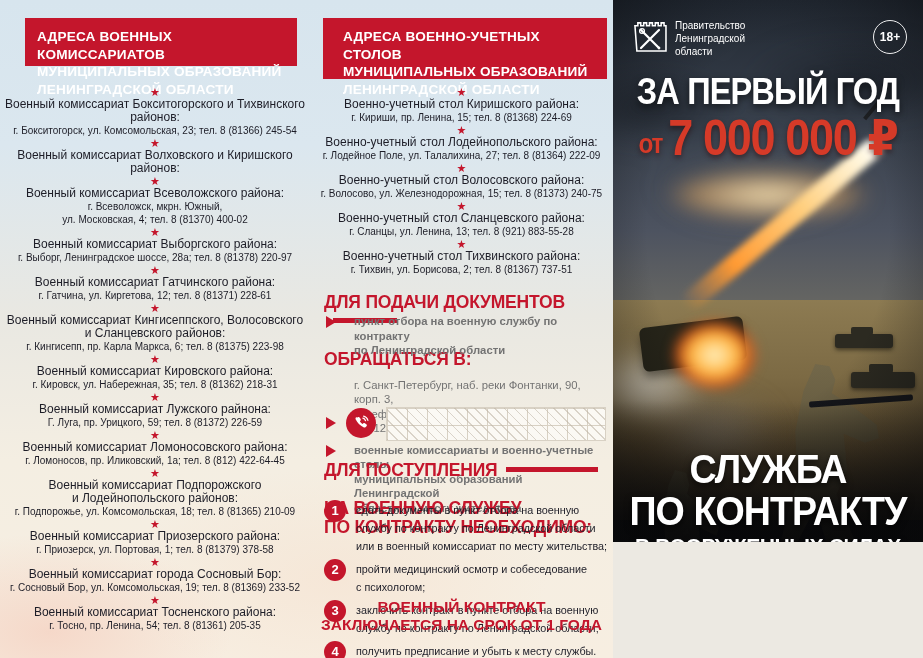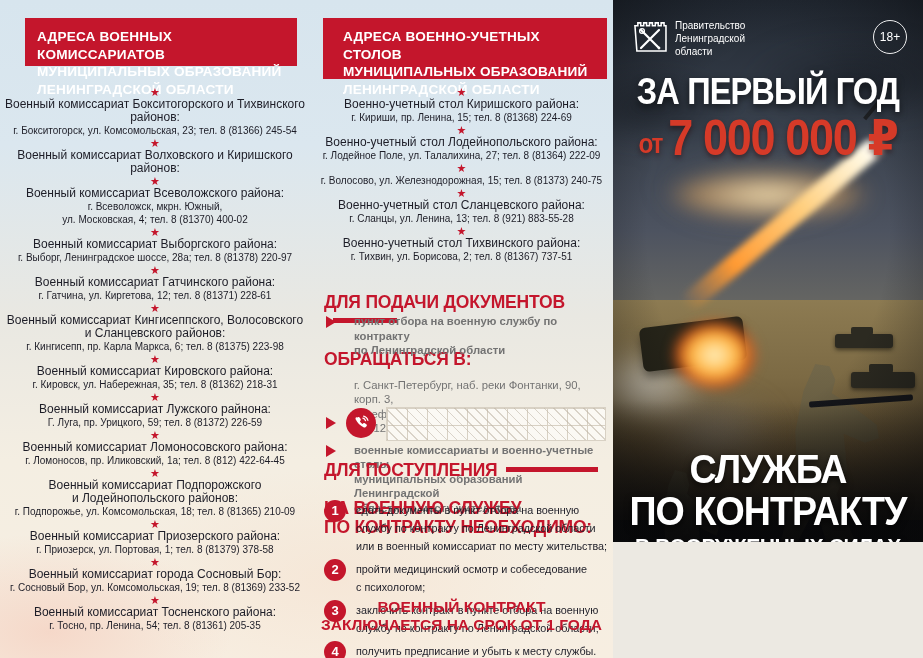--- a/index.html
+++ b/index.html
@@ -92,21 +92,21 @@
   .tank{position:absolute;background:#2c2a21;border-radius:3px;box-shadow:0 2px 4px rgba(0,0,0,.5);}
   .t1{left:222px;top:334px;width:58px;height:14px;}
   .t1::before{content:"";position:absolute;left:16px;top:-7px;width:22px;height:8px;background:#2c2a21;border-radius:2px;}
   .t2{left:238px;top:372px;width:64px;height:16px;}
   .t2::before{content:"";position:absolute;left:18px;top:-8px;width:24px;height:9px;background:#2c2a21;border-radius:2px;}
   .vignette{position:absolute;inset:0;background:radial-gradient(220px 330px at 50% 42%, transparent 55%, rgba(5,6,8,.45) 100%);}
   
   .gov{position:absolute;left:20px;top:18px;display:flex;align-items:flex-start;gap:8px;color:#fff;}
   .gov-text{font-size:10px;line-height:13px;white-space:pre-line;padding-top:1px;}
   .age{position:absolute;right:16px;top:20px;width:32px;height:32px;border-radius:50%;
-    border:1.6px solid rgba(255,255,255,.92);color:#fff;font-size:12px;font-weight:normal;
+    border:1.6px solid rgba(255,255,255,.92);color:#fff;font-size:12px;font-weight:bold;
     display:flex;align-items:center;justify-content:center;}
   .headline{position:absolute;left:0;right:0;top:72px;text-align:center;color:#fff;
     font-weight:800;font-size:37px;line-height:40px;letter-spacing:-1px;transform:scaleX(.88);
     text-shadow:0 3px 8px rgba(0,0,0,.6);}
   .amount{position:absolute;left:0;right:0;top:112px;text-align:center;color:#d63a28;
     font-weight:800;letter-spacing:-1.5px;transform:scaleX(.9);
     text-shadow:0 3px 6px rgba(40,5,0,.45);display:flex;align-items:flex-end;justify-content:center;gap:7px;}
   .amount .pre{font-size:27px;line-height:40px;}
   .amount .val{font-size:50px;line-height:52px;white-space:nowrap;}
   .service{position:absolute;left:0;right:0;top:448px;text-align:center;color:#fff;transform:scaleX(.94);
@@ -225,20 +225,21 @@
         </div>
 
         <div class="entry">
           <span class="star">★</span>
           <span class="name">Военно-учетный стол Лодейнопольского района:</span>
           <span class="addr">г. Лодейное Поле, ул. Талалихина, 27; тел. 8 (81364) 222-09</span>
         </div>
 
         <div class="entry">
           <span class="star">★</span>
+          <span class="name">Военно-учетный стол Волосовского района:</span>
           <span class="addr">г. Волосово, ул. Железнодорожная, 15; тел. 8 (81373) 240-75</span>
         </div>
 
         <div class="entry">
           <span class="star">★</span>
           <span class="name">Военно-учетный стол Сланцевского района:</span>
           <span class="addr">г. Сланцы, ул. Ленина, 13; тел. 8 (921) 883-55-28</span>
         </div>
 
         <div class="entry">

